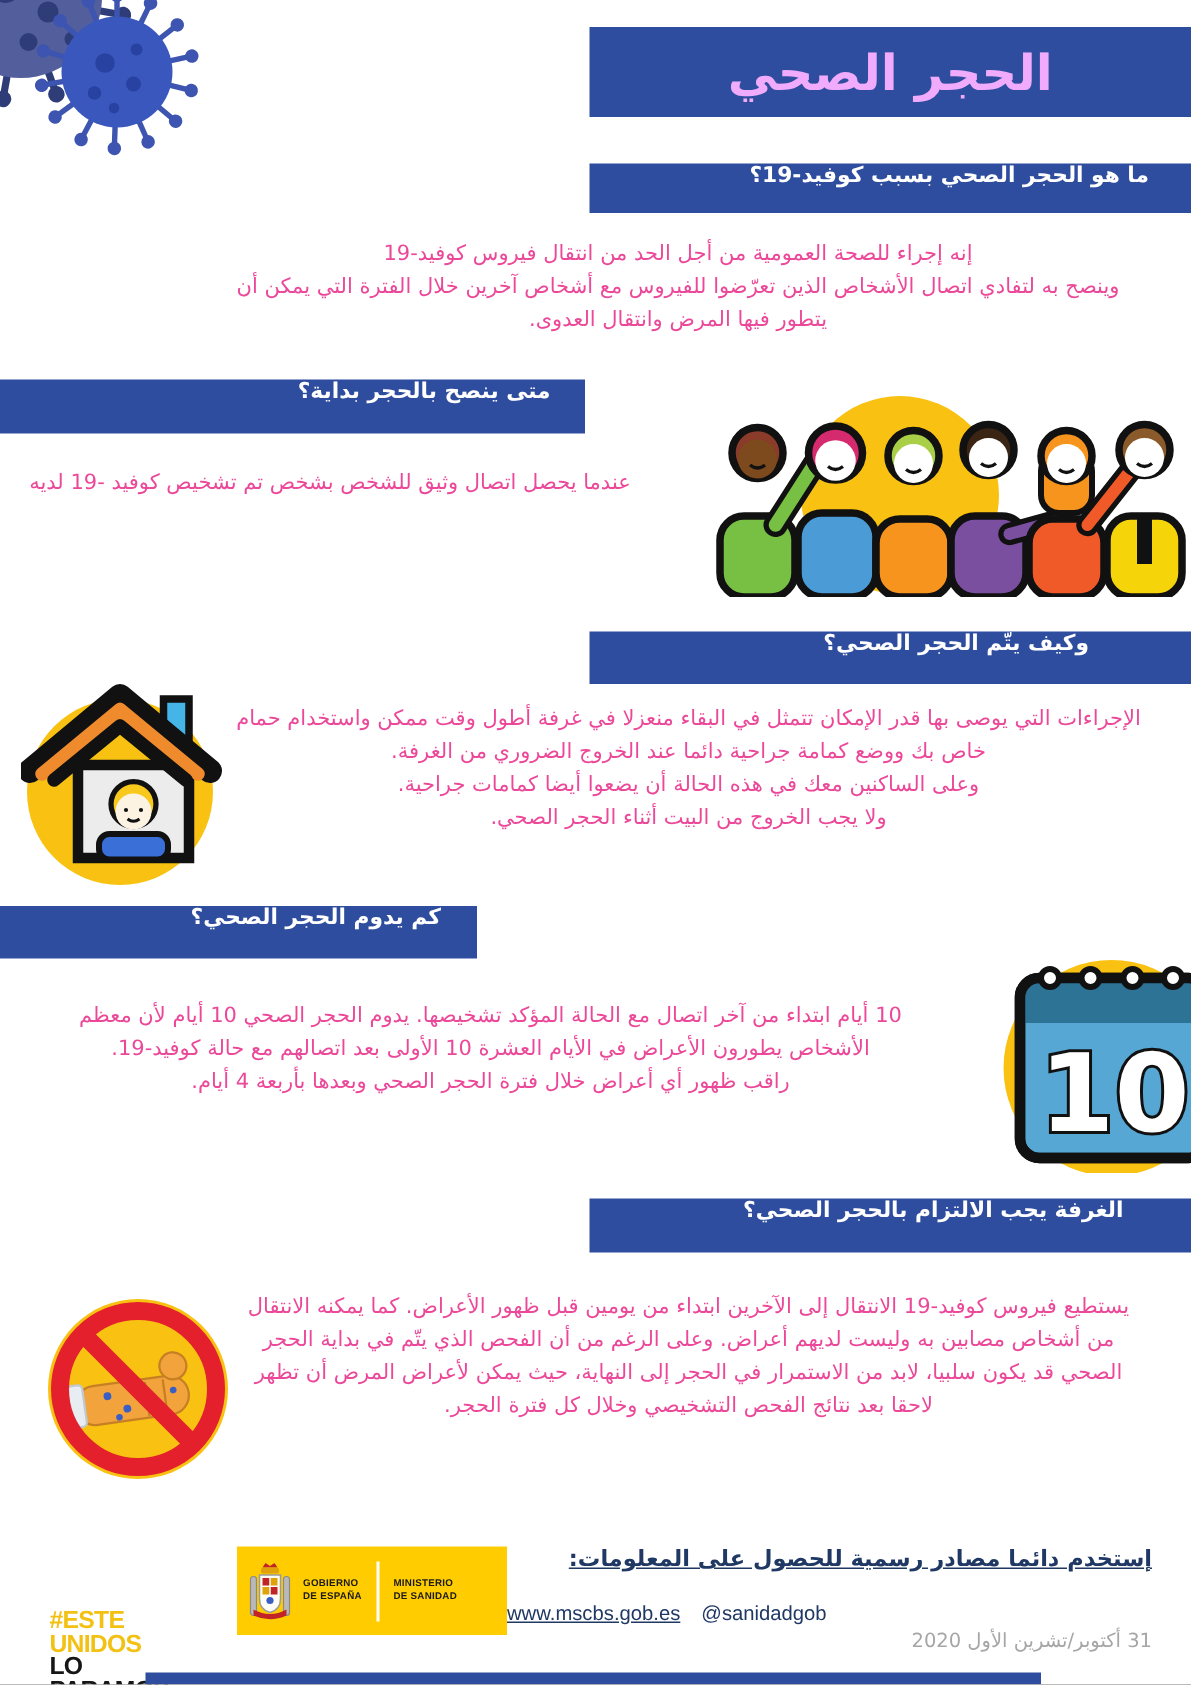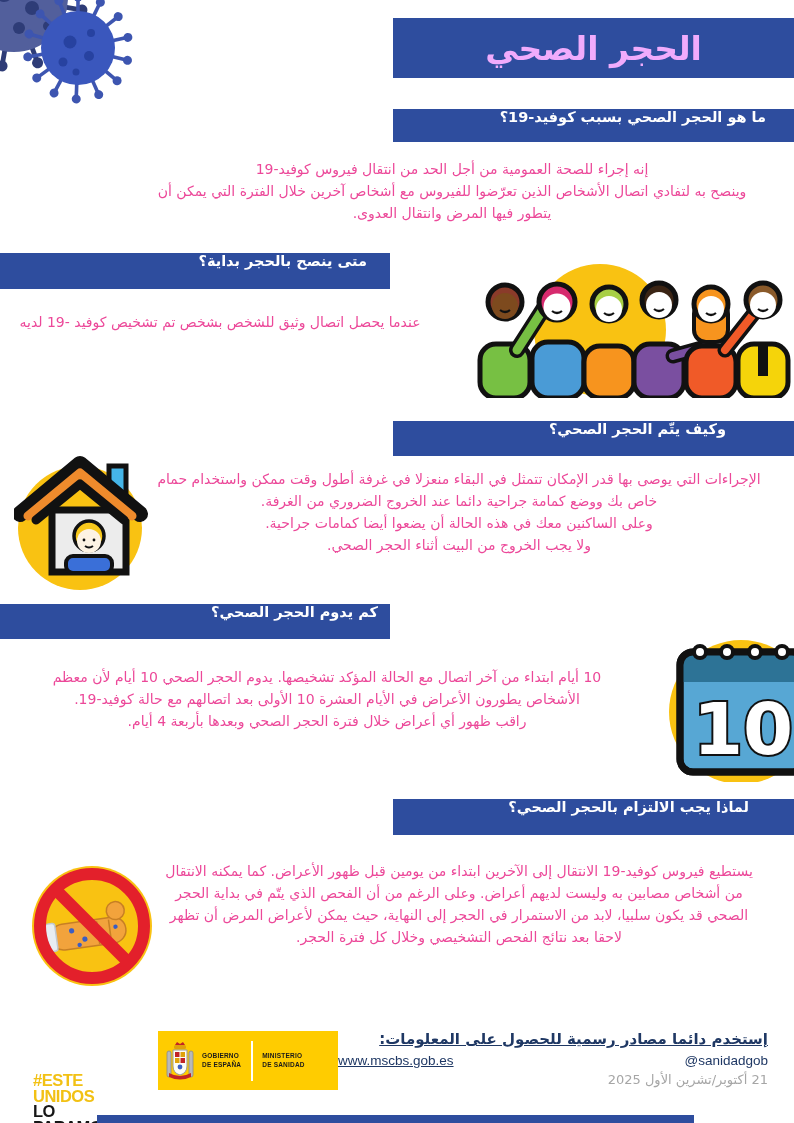--- a/index.html
+++ b/index.html
@@ -17,21 +17,21 @@
     font-size:14.5px;
   }
   .title-banner {
     position:absolute; left:393px; top:18px; width:401px; height:60px;
     background:#2e4d9e; color:#f0abfc; display:flex; align-items:center; justify-content:center;
     font-size:33px; font-weight:bold; direction:rtl;
   }
   .h1 { left:393px; top:109px;  width:401px; height:33px; padding-right:28px; }
   .h2 { left:0;     top:253px;  width:390px; height:36px; padding-right:23px; }
   .h3 { left:393px; top:409px;  width:401px; height:35px; padding-right:68px;margin-top:12px; }
-  .h4 { left:0;     top:604px;  width:390px; height:35px; padding-right:12px; }
+  .h4 { left:0;     top:604px;  width:318px; height:35px; padding-right:24px; }
   .h5 { left:393px; top:799px;  width:401px; height:36px; padding-right:45px; }
   
   .body-text {
     position:absolute; direction:rtl; text-align:center; color:#ec4899;
     font-size:14px; line-height:22px; white-space:pre-line;
   }
   .b1 { right:22px; top:158px; width:640px; }
   .b2 { left:16px;  top:311px; width:408px; }
   .b3 { right:8px;  top:468px; width:654px; }
   .b4 { left:18px;  top:666px; width:618px; }
@@ -52,22 +52,22 @@
     position:absolute; left:158px; top:1031px; width:180px; height:59px;
     background:#ffcc00; display:flex; align-items:center;
     font-family:"Liberation Sans", sans-serif;
   }
   .gov-arms { width:44px; display:flex; justify-content:center; }
   .gov-col  { font-size:6.5px; line-height:1.3; color:#1a1a1a; white-space:pre-line;
               letter-spacing:0.2px; font-weight:bold; }
   .gov-div  { width:2px; height:40px; background:#ffffff; margin:0 9px 0 10px; }
   .footer-info { position:absolute; right:26px; top:1028px; width:430px; direction:rtl; text-align:right; }
   .sources-label { color:#1f3864; font-weight:bold; font-size:15px; line-height:22px;text-decoration:underline; }
-  .link-row { direction:ltr; display:flex; justify-content:space-between; align-items:baseline;
-              gap:14px; margin-top:3px; font-size:13.5px; color:#1f3864;
+  .link-row { direction:ltr; display:flex; justify-content:flex-start; align-items:baseline;
+              gap:14px; margin-top:18px; font-size:13.5px; color:#1f3864;
               font-family:"Liberation Sans", sans-serif; }
   .website { text-decoration:underline; color:#1f3864; cursor:pointer; }
   .date-line { color:#a6a6a6; font-size:13px; margin-top:4px; padding-left:88px; direction:rtl; }
   .bottom-bar { position:absolute; left:97px; width:597px; bottom:0; height:8px; background:#2e4d9e; }
 </style>
 </head>
 <body>
 
 <div class="page">
 
@@ -237,21 +237,21 @@
         <circle cx="40" cy="20" r="6"></circle>
           <circle cx="67" cy="20" r="6"></circle>
         <circle cx="95" cy="20" r="6"></circle>
           <circle cx="122" cy="20" r="6"></circle>
       </g>
       <text x="83" y="122" text-anchor="middle" font-size="72" font-weight="bold" font-family="DejaVu Sans, sans-serif" fill="#ffffff" stroke="#111" stroke-width="4" style="paint-order:stroke">10</text>
     </svg>
   </div>
 
   <div class="banner h5">
-    <span>لماذا يجب الالتزام بالحجر الصحي؟</span>
+    <span>الغرفة يجب الالتزام بالحجر الصحي؟</span>
   </div>
   <div class="body-text b5">يستطيع فيروس كوفيد-19 الانتقال إلى الآخرين ابتداء من يومين قبل ظهور الأعراض. كما يمكنه الانتقال
 من أشخاص مصابين به وليست لديهم أعراض. وعلى الرغم من أن الفحص الذي يتّم في بداية الحجر
 الصحي قد يكون سلبيا، لابد من الاستمرار في الحجر إلى النهاية، حيث يمكن لأعراض المرض أن تظهر
 لاحقا بعد نتائج الفحص التشخيصي وخلال كل فترة الحجر.</div>
 
   <div class="illu nohand-wrap">
     <svg width="148" height="148" viewBox="0 0 148 148">
       <circle cx="72" cy="76" r="60" fill="#f9c212"></circle>
       <g transform="rotate(-8 72 82)">
@@ -304,18 +304,18 @@
     <div class="gov-col">MINISTERIO
 DE SANIDAD</div>
   </div>
 
   <div class="footer-info">
     <div class="sources-label">إستخدم دائما مصادر رسمية للحصول على المعلومات:</div>
     <div class="link-row">
       <span class="website">www.mscbs.gob.es</span>
       <span>@sanidadgob</span>
     </div>
-    <div class="date-line">21 أكتوبر/تشرين الأول 2025</div>
+    <div class="date-line">31 أكتوبر/تشرين الأول 2020</div>
   </div>
 
   <div class="bottom-bar"></div>
 
 </div>
 
 </body></html>

